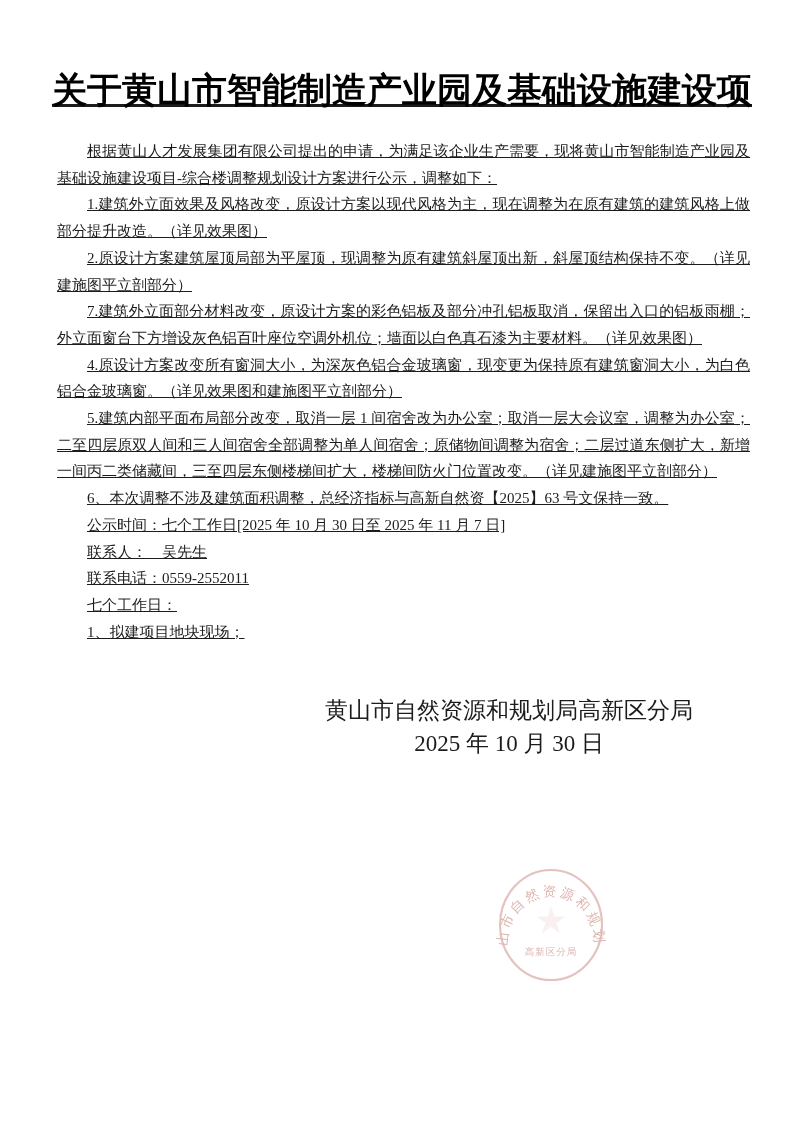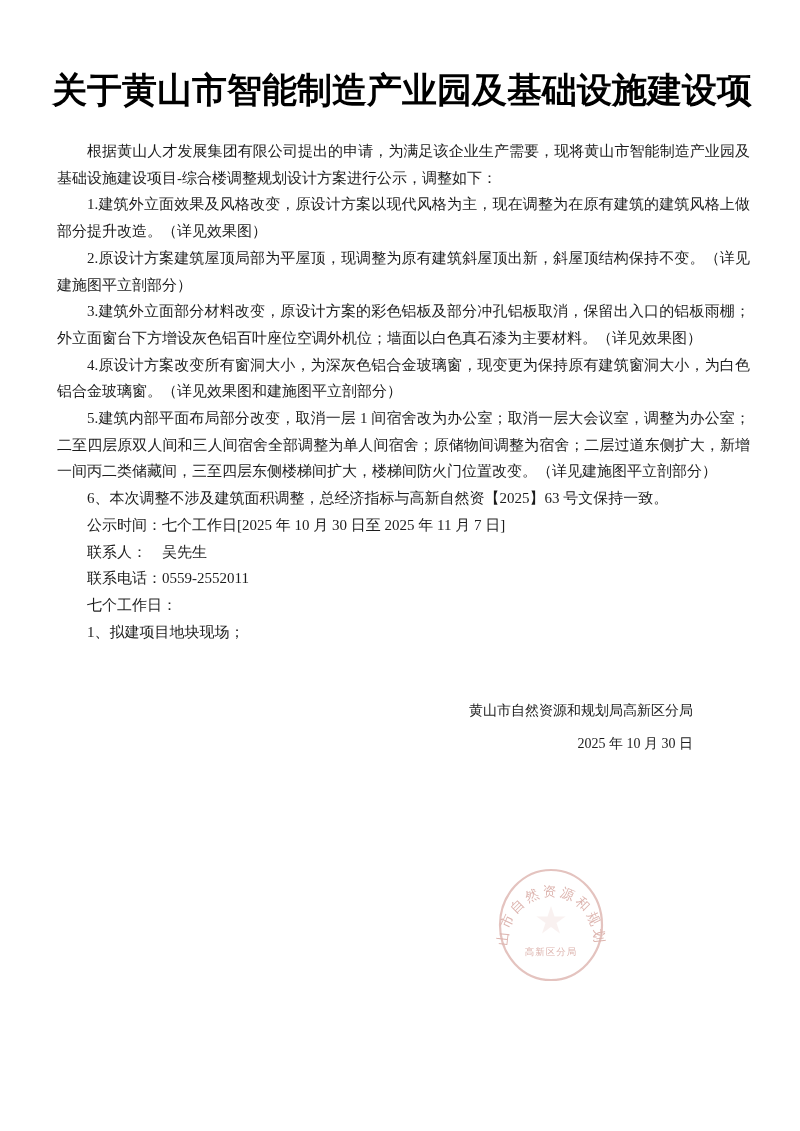--- a/index.html
+++ b/index.html
@@ -6,20 +6,21 @@
   html, body { background: #ffffff; }
   .page {
     position: relative;
     width: 800px;
     height: 1131px;
     margin: 0 auto;
     background: #ffffff;
     overflow: hidden;
     font-family: "Liberation Serif", "DejaVu Serif", serif;
     color: #1c1c1c;
+    text-decoration: underline;
   }
   .doc {
     padding: 64px 50px 0 57px;
   }
   .title {
     font-family: "Liberation Sans", "DejaVu Sans", sans-serif;
     font-weight: 700;
     font-size: 35px;
     line-height: 51px;
     text-align: center;
@@ -37,21 +38,22 @@
   .body-text p {
     text-indent: 2em;
   }
   .signature {
     margin-top: 49px;
     padding-right: 57px;
     text-align: right;
   }
   .signature-inner {
     display: inline-block;
-    font-size: 14px;
+    text-align: center;
+    font-size: 23px;
     line-height: 33px;
   }
   .seal-wrap {
     position: absolute;
     left: 493px;
     top: 864px;
     width: 116px;
     height: 122px;
     opacity: 0.55;
     mix-blend-mode: multiply;
@@ -65,21 +67,21 @@
   <div class="doc">
 
     <div class="title">
       <div>关于黄山市智能制造产业园及基础设施建设项</div>
     </div>
 
     <div class="body-text">
       <p>根据黄山人才发展集团有限公司提出的申请，为满足该企业生产需要，现将黄山市智能制造产业园及基础设施建设项目-综合楼调整规划设计方案进行公示，调整如下：</p>
       <p>1.建筑外立面效果及风格改变，原设计方案以现代风格为主，现在调整为在原有建筑的建筑风格上做部分提升改造。（详见效果图）</p>
       <p>2.原设计方案建筑屋顶局部为平屋顶，现调整为原有建筑斜屋顶出新，斜屋顶结构保持不变。（详见建施图平立剖部分）</p>
-      <p>3.建筑外立面部分材料改变，原设计方案的彩色铝板及部分冲孔铝板取消，保留出入口的铝板雨棚；外立面窗台下方增设灰色铝百叶座位空调外机位；墙面以白色真石漆为主要材料。（详见效果图）</p>
+      <p>7.建筑外立面部分材料改变，原设计方案的彩色铝板及部分冲孔铝板取消，保留出入口的铝板雨棚；外立面窗台下方增设灰色铝百叶座位空调外机位；墙面以白色真石漆为主要材料。（详见效果图）</p>
       <p>4.原设计方案改变所有窗洞大小，为深灰色铝合金玻璃窗，现变更为保持原有建筑窗洞大小，为白色铝合金玻璃窗。（详见效果图和建施图平立剖部分）</p>
       <p>5.建筑内部平面布局部分改变，取消一层 1 间宿舍改为办公室；取消一层大会议室，调整为办公室；二至四层原双人间和三人间宿舍全部调整为单人间宿舍；原储物间调整为宿舍；二层过道东侧扩大，新增一间丙二类储藏间，三至四层东侧楼梯间扩大，楼梯间防火门位置改变。（详见建施图平立剖部分）</p>
       <p>6、本次调整不涉及建筑面积调整，总经济指标与高新自然资【2025】63 号文保持一致。</p>
       <p>公示时间：七个工作日[2025 年 10 月 30 日至 2025 年 11 月 7 日]</p>
       <p>联系人：　吴先生</p>
       <p>联系电话：0559-2552011</p>
       <p>七个工作日：</p>
       <p>1、拟建项目地块现场；</p>
     </div>
 

